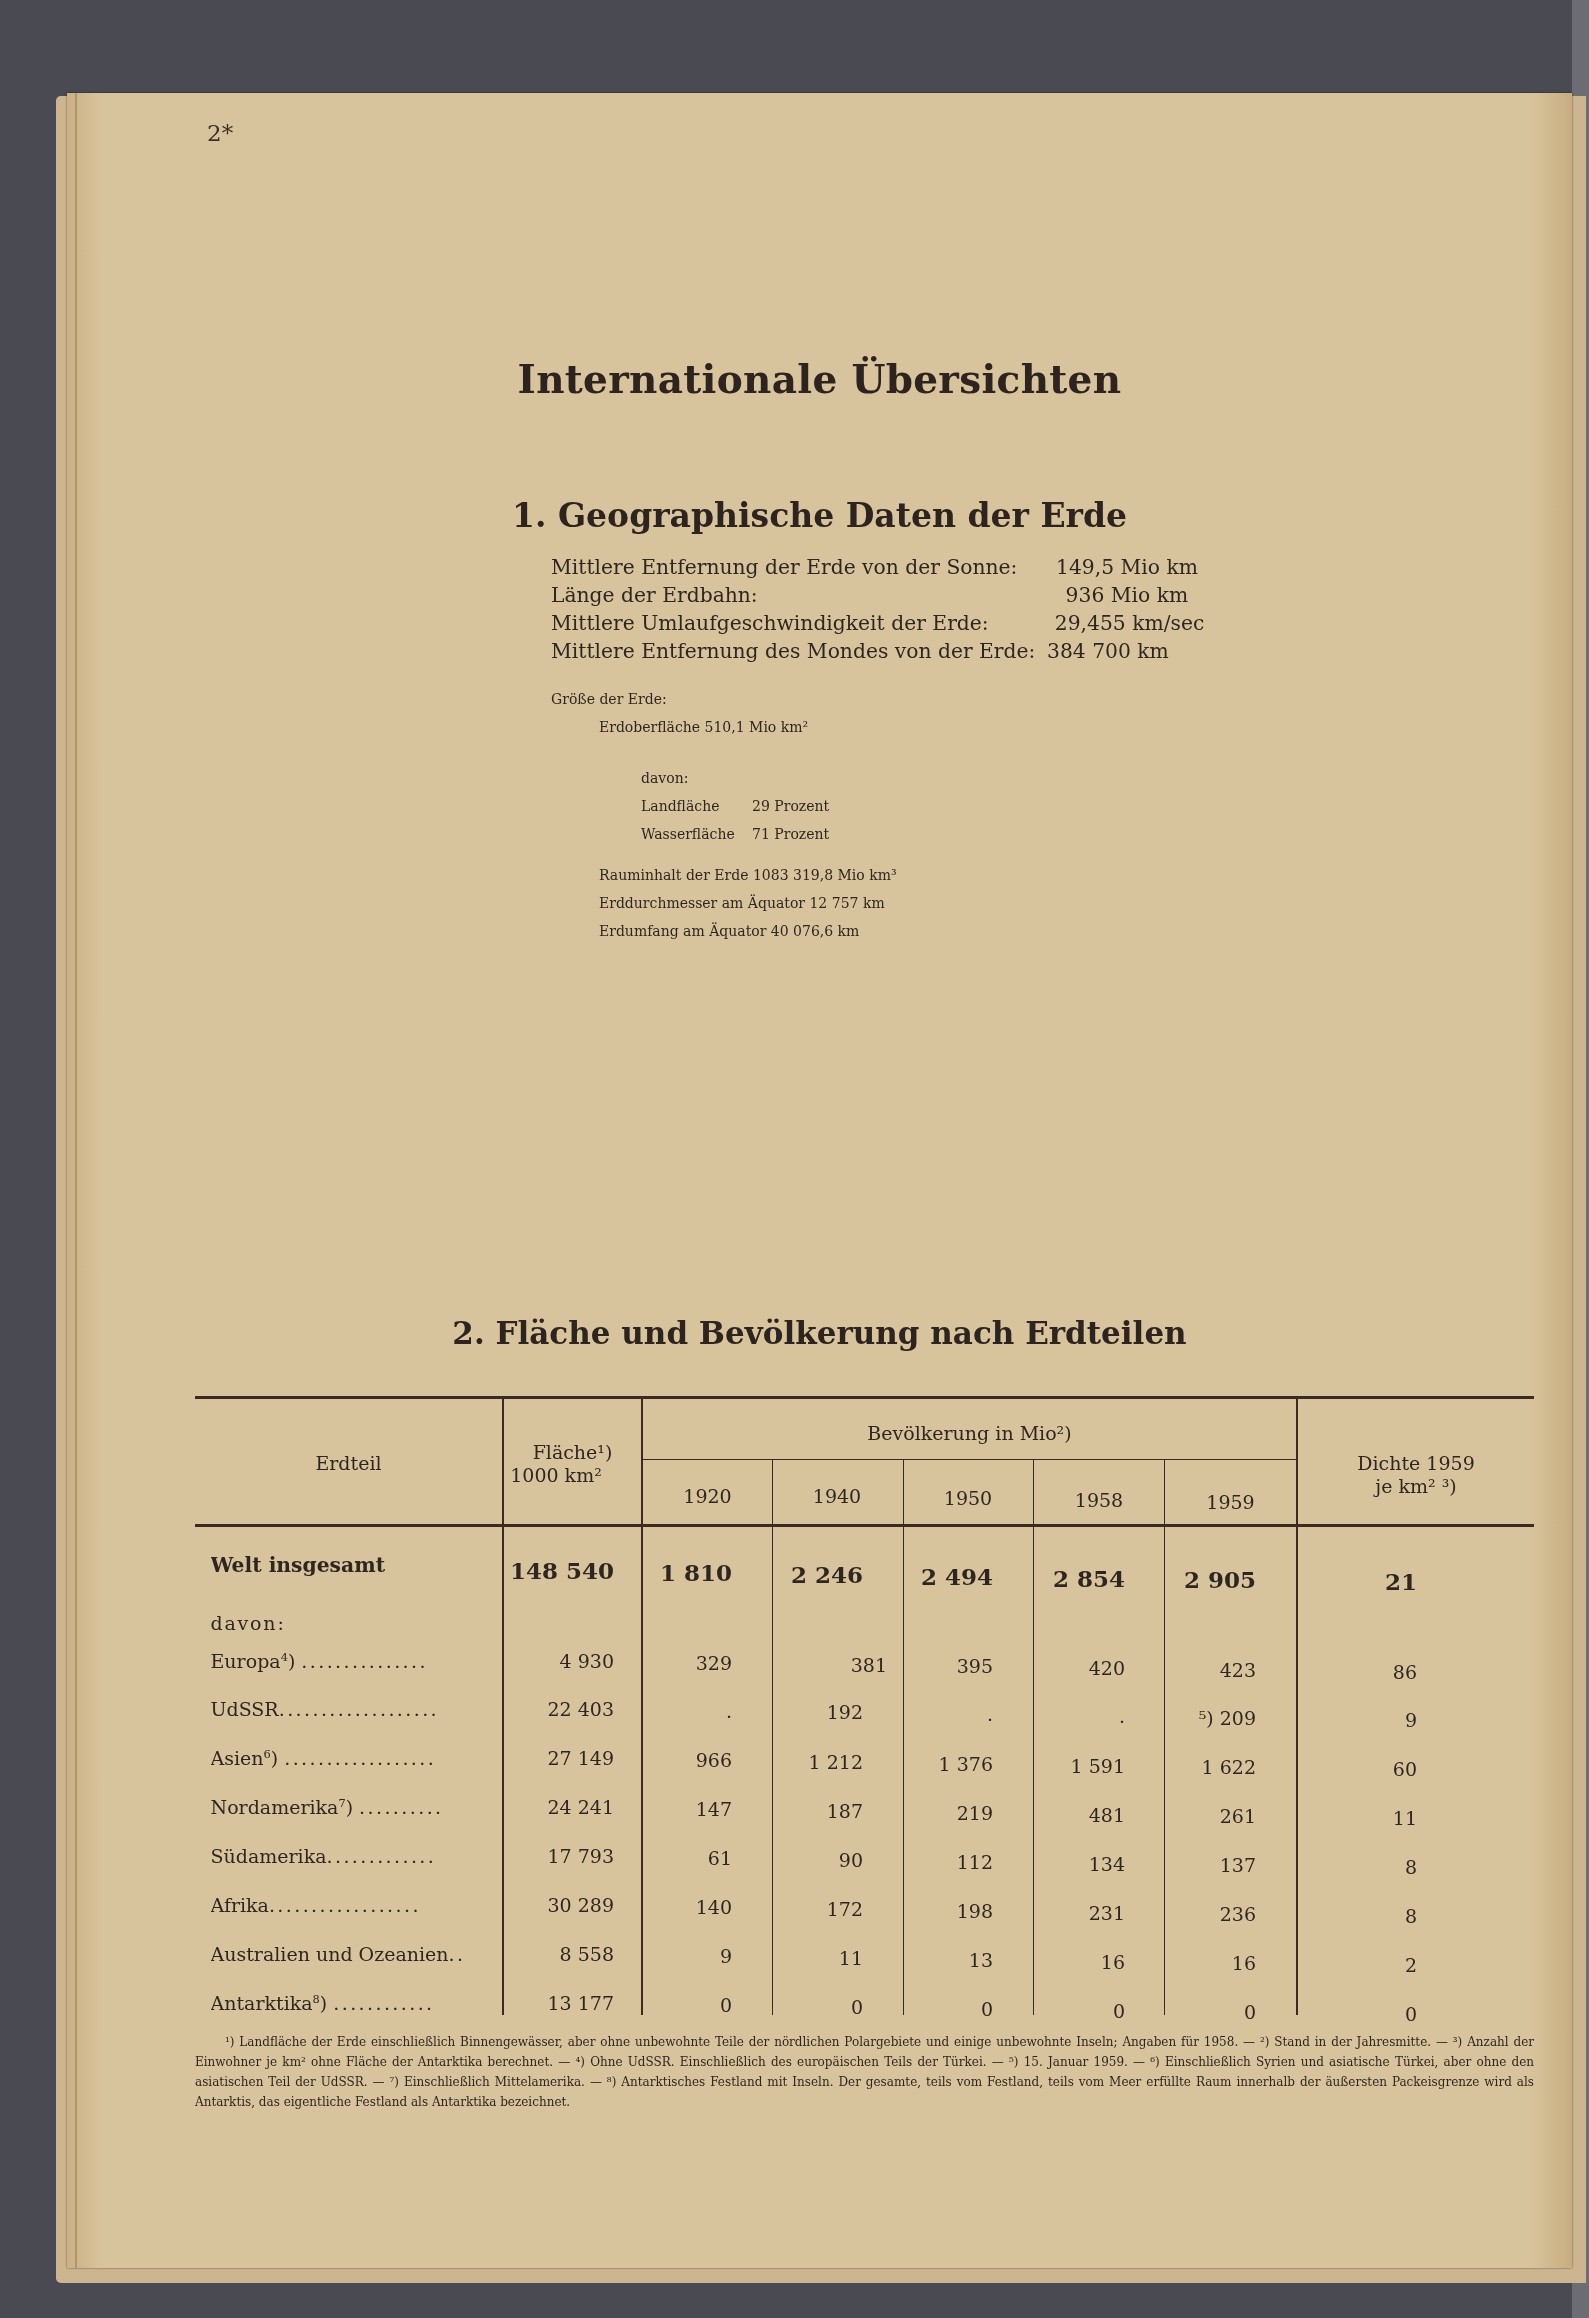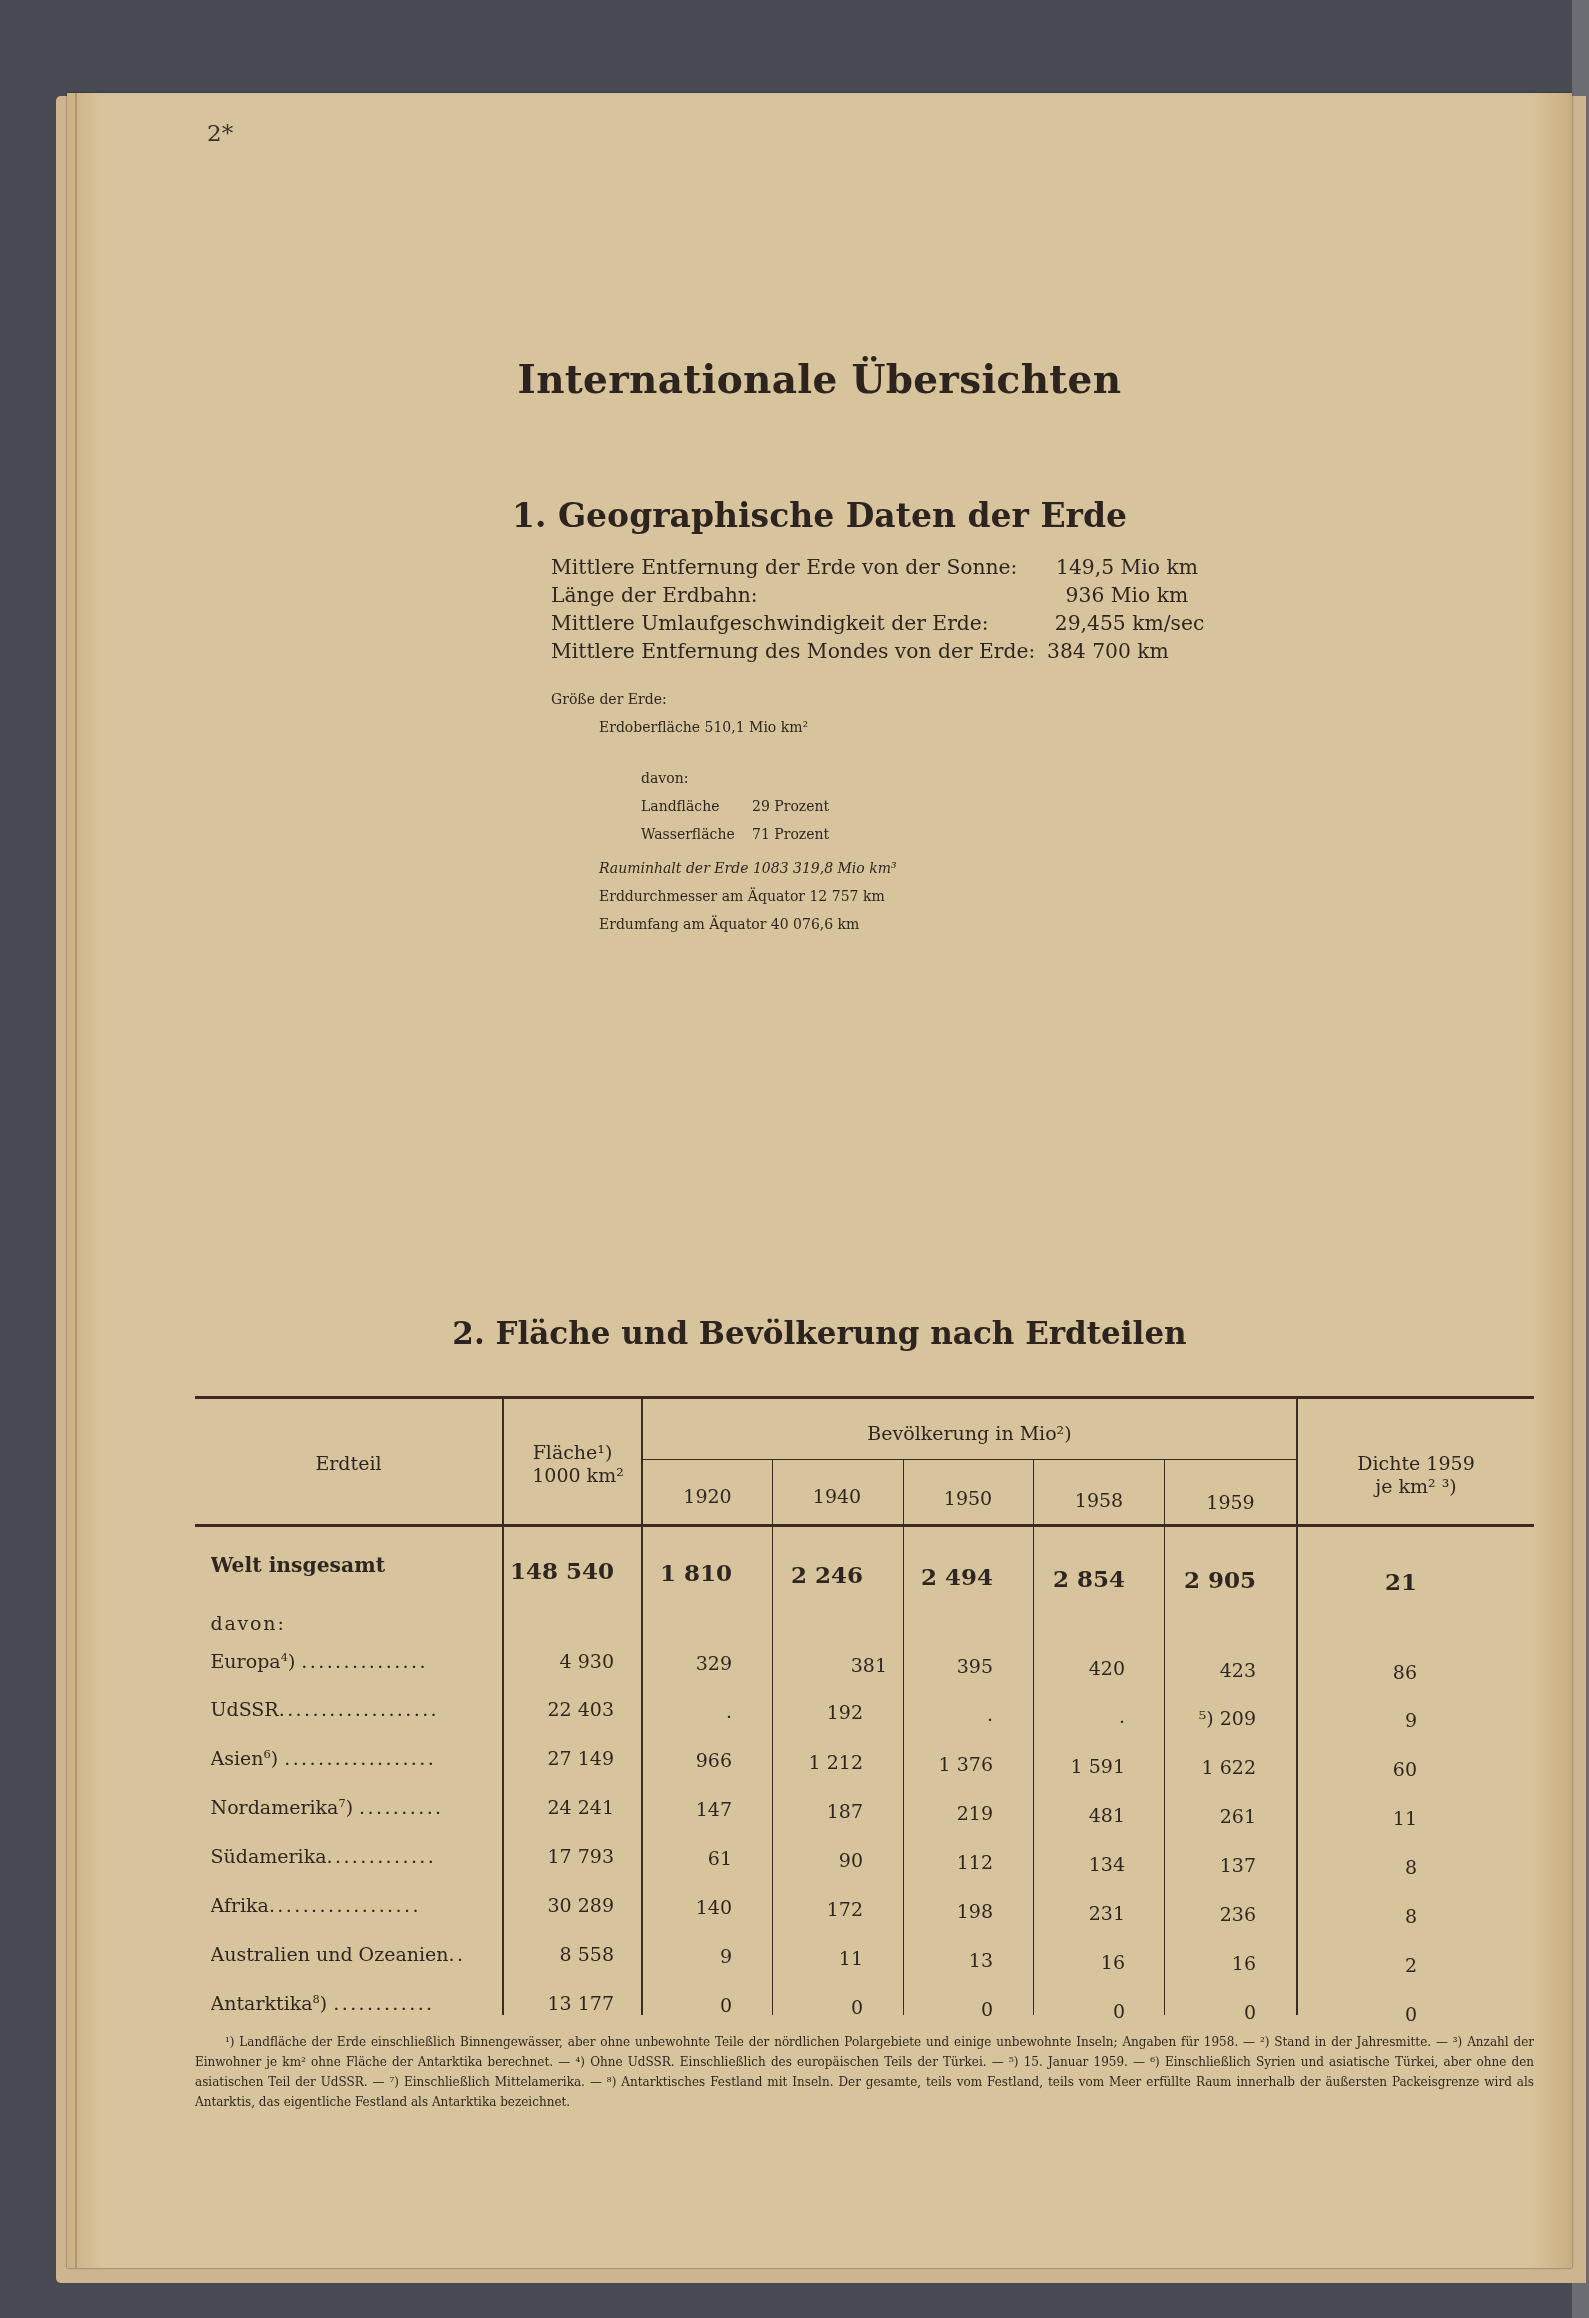--- a/index.html
+++ b/index.html
@@ -102,21 +102,21 @@
       position: absolute;
       left: 484px;
       top: 592px;
       font-size: 14px;
       line-height: 28px;
       color: #2e2620;
     }
     .indent1 { margin-left: 48px; }
     .indent2 { margin-left: 90px; }
     .gap-top { margin-top: 23px; }
-    .gap-small { margin-top: 6px; font-style: italic; }
+    .gap-small { margin-top: 13px; }
     .share-row { display: flex; }
     .share-label { width: 111px; }
 
     .section2-title {
       position: absolute;
       left: 0;
       width: 1505px;
       top: 1222px;
       text-align: center;
       font-size: 31px;
@@ -243,21 +243,21 @@
     <div class="vline" style="left:307px;top:3px;width:1.8px;height:616px;"></div>
     <div class="vline" style="left:446px;top:3px;width:1.8px;height:616px;"></div>
     <div class="vline" style="left:577px;top:64px;width:0.6px;height:555px;"></div>
     <div class="vline" style="left:708px;top:64px;width:0.6px;height:555px;"></div>
     <div class="vline" style="left:838px;top:64px;width:0.6px;height:555px;"></div>
     <div class="vline" style="left:969px;top:64px;width:0.6px;height:555px;"></div>
     <div class="vline" style="left:1101px;top:3px;width:1.8px;height:616px;"></div>
 
     <div class="th" style="left:0;width:307px;top:55px;">Erdteil</div>
     <div class="th" style="left:309px;width:137px;top:44px;">Fläche¹)</div>
-    <div class="th" style="left:315px;width:136px;top:67px;">1000 km²</div>
+    <div class="th" style="left:293px;width:136px;top:67px;">1000 km²</div>
     <div class="th" style="left:448px;width:653px;top:25px;">Bevölkerung in Mio²)</div>
     <div class="th" style="left:448px;width:129px;top:88px;">1920</div>
     <div class="th" style="left:577px;width:130px;top:88px;">1940</div>
     <div class="th" style="left:708px;width:130px;top:90px;">1950</div>
     <div class="th" style="left:839px;width:130px;top:92px;">1958</div>
     <div class="th" style="left:970px;width:131px;top:94px;">1959</div>
     <div class="th" style="left:1103px;width:236px;top:55px;">Dichte 1959</div>
     <div class="th" style="left:1103px;width:236px;top:78px;">je km² ³)</div>
 
     <div id="table-body">

